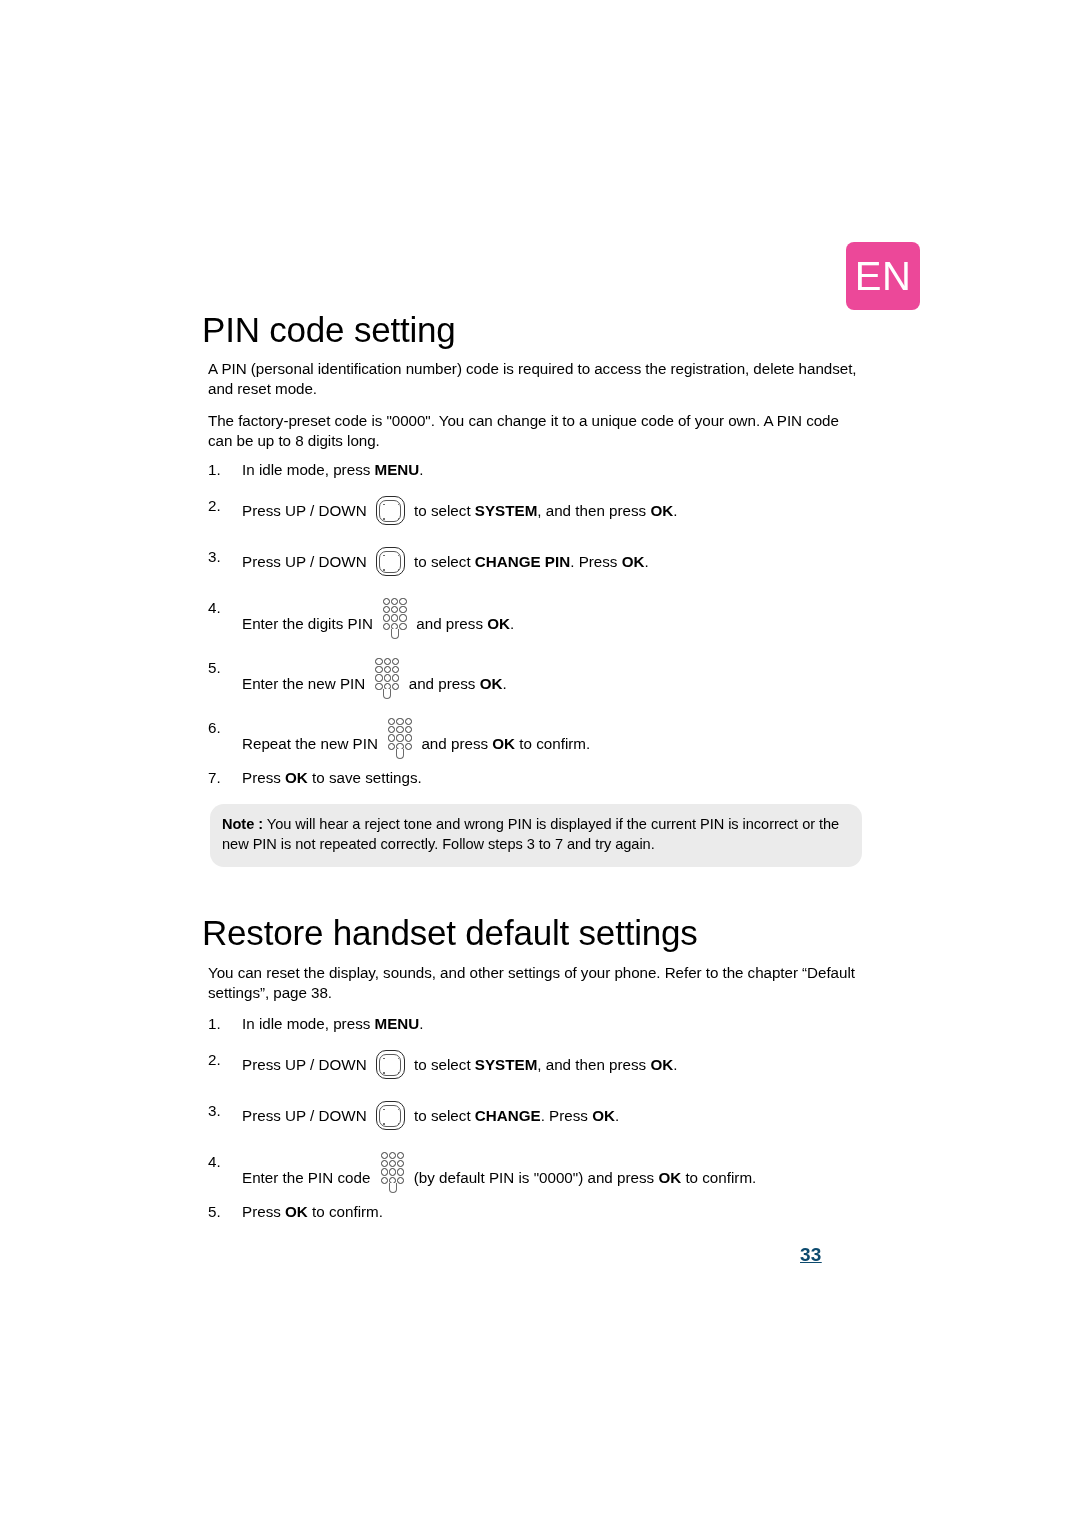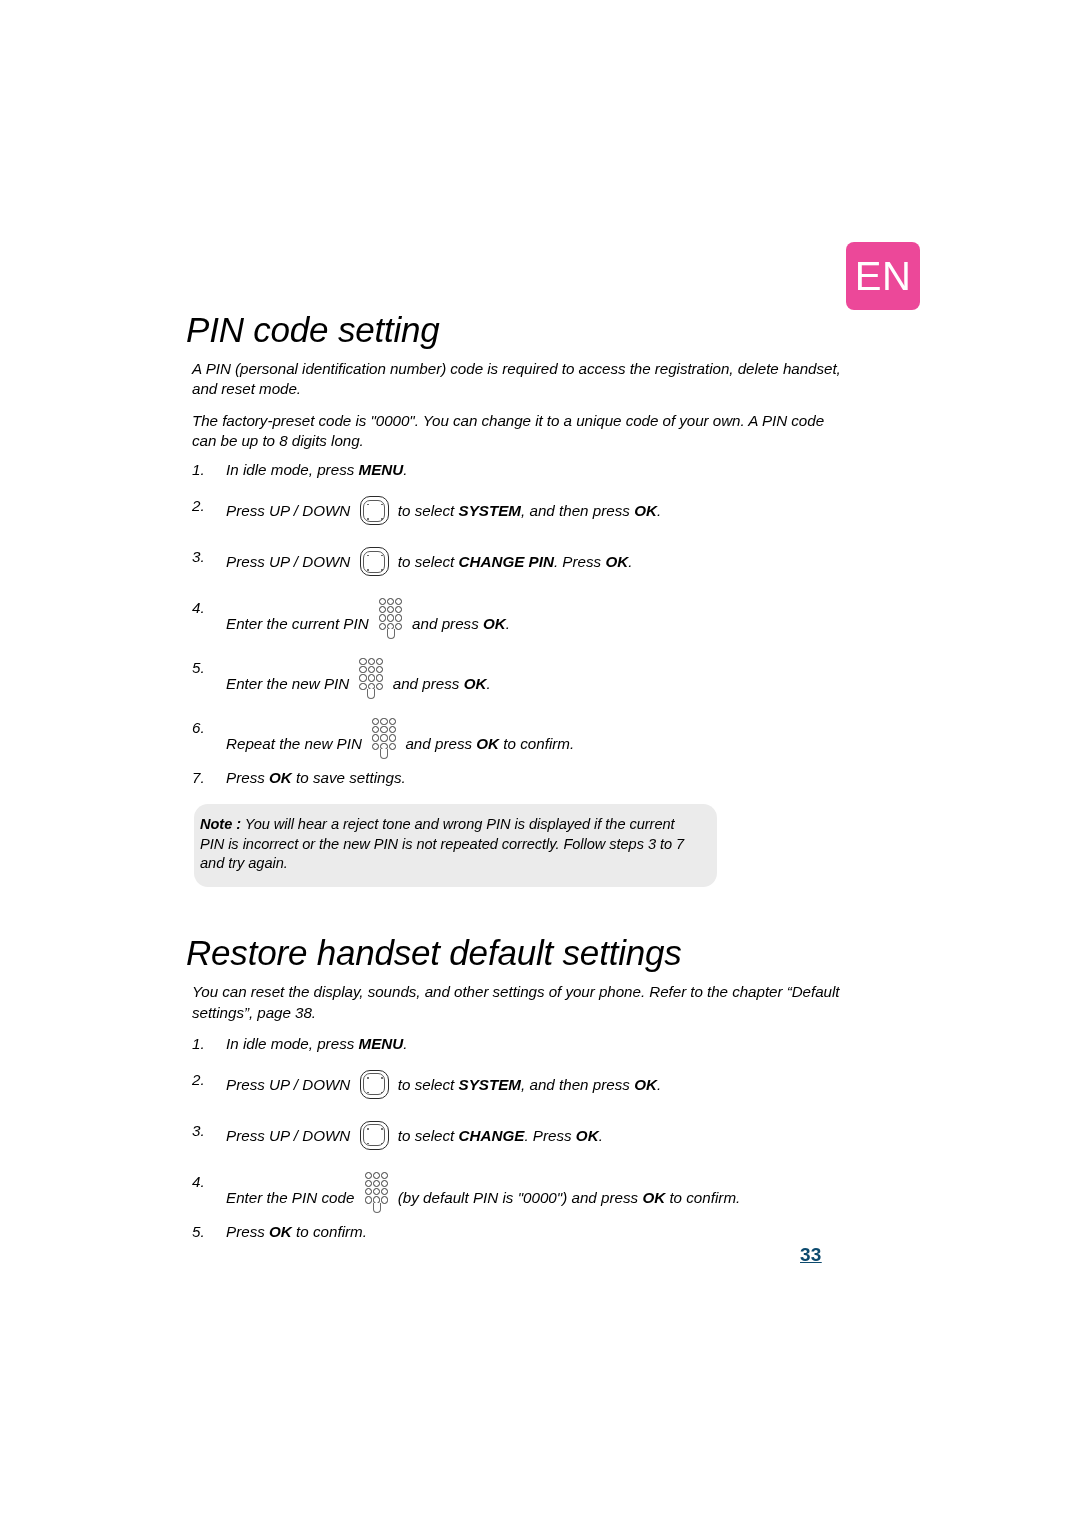--- a/index.html
+++ b/index.html
@@ -64,24 +64,23 @@
     color: #ffffff;
     font-size: 40px;
     font-weight: 400;
     line-height: 1;
     letter-spacing: 0.5px;
   }
 
   
   .content {
     position: absolute;
-    left: 186px;
+    left: 202px;
     top: 310px;
     width: 660px;
-    font-style: italic;
   }
 
   h1.section-title {
     margin: 0;
     font-size: 35px;
     font-weight: 400;
     line-height: 1.12;
     letter-spacing: -0.2px;
     color: #000;
   }
@@ -209,24 +208,24 @@
     border-radius: 0 0 4px 4px;
     box-sizing: border-box;
     background: #fff;
   }
 
   
   .note-box {
     position: relative;
     margin-top: 16px;
     margin-left: 2px;
-    width: 523px;
+    width: 652px;
     background: #ebebeb;
     border-radius: 14px;
-    padding: 11px 20px 13px 6px;
+    padding: 11px 20px 13px 12px;
     box-sizing: border-box;
   }
   .note-box .note-text {
     font-size: 14.6px;
     line-height: 1.35;
     color: #000;
     letter-spacing: -0.05px;
   }
 
   
@@ -271,21 +270,21 @@
           <span class="ln">Press  UP / DOWN </span><span class="navkey"><span class="outer"></span><span class="inner"></span><span class="dot d1"></span><span class="dot d2"></span><span class="dot d3"></span><span class="dot d4"></span></span><span class="ln"> to select </span><b>SYSTEM</b><span class="ln">, and then press </span><b>OK</b><span class="ln">.</span>
         </li>
 
         <li class="with-icon">
           <span class="num">3.</span>
           <span class="ln">Press  UP / DOWN </span><span class="navkey"><span class="outer"></span><span class="inner"></span><span class="dot d1"></span><span class="dot d2"></span><span class="dot d3"></span><span class="dot d4"></span></span><span class="ln"> to select </span><b>CHANGE PIN</b><span class="ln">. Press </span><b>OK</b><span class="ln">.</span>
         </li>
 
         <li class="with-icon">
           <span class="num">4.</span>
-          <span class="ln">Enter the current PIN </span><span class="keypad"><span class="grid">
+          <span class="ln">Enter the digits PIN </span><span class="keypad"><span class="grid">
                 <span class="key"></span>
                 <span class="key"></span>
                 <span class="key"></span>
                 <span class="key"></span>
                 <span class="key"></span>
                 <span class="key"></span>
                 <span class="key"></span>
                 <span class="key"></span>
                 <span class="key"></span>
                 <span class="key"></span>

